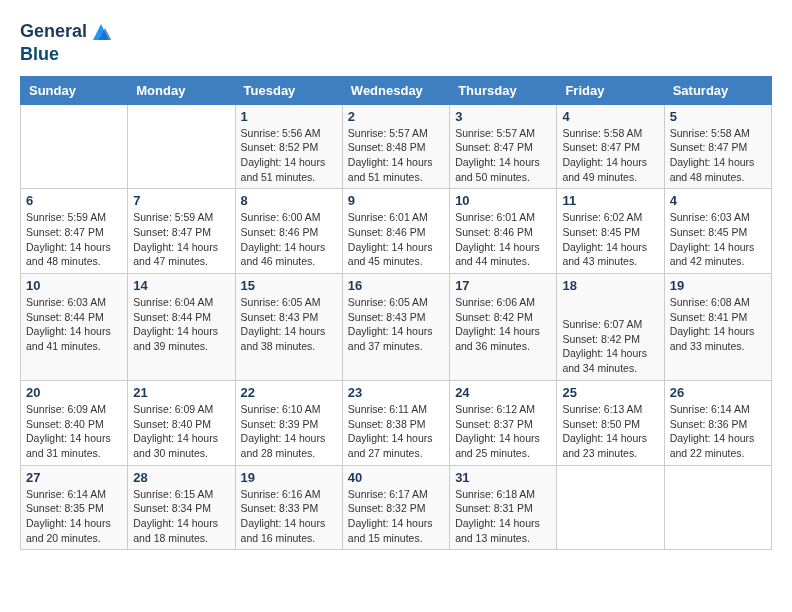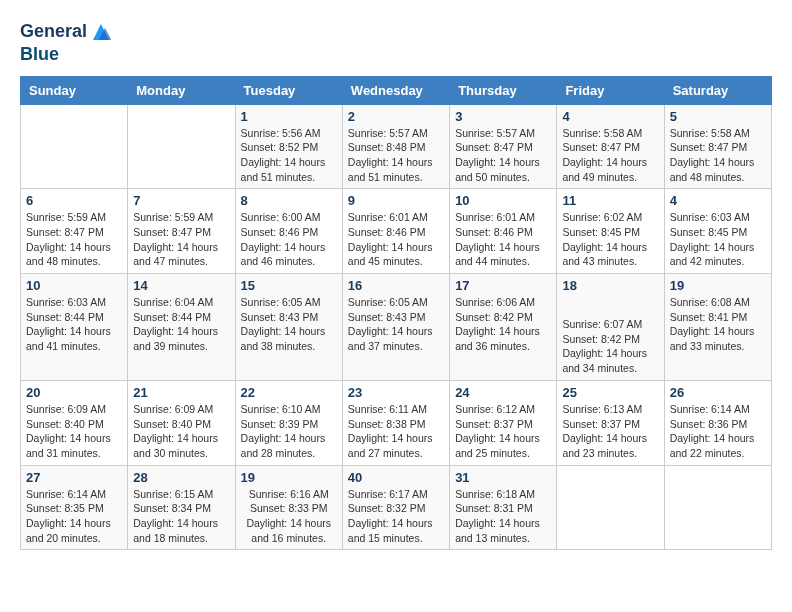--- a/index.html
+++ b/index.html
@@ -269,21 +269,21 @@
         </td>
         <td>
           <span class="day-number">24</span>
           <div class="day-info" style="white-space: pre-line;">Sunrise: 6:12 AM
 Sunset: 8:37 PM
 Daylight: 14 hours and 25 minutes.</div>
         </td>
         <td>
           <span class="day-number">25</span>
           <div class="day-info" style="white-space: pre-line;">Sunrise: 6:13 AM
-Sunset: 8:37 PM
+Sunset: 8:50 PM
 Daylight: 14 hours and 23 minutes.</div>
         </td>
         <td>
           <span class="day-number">26</span>
           <div class="day-info" style="white-space: pre-line;">Sunrise: 6:14 AM
 Sunset: 8:36 PM
 Daylight: 14 hours and 22 minutes.</div>
         </td>
       </tr>
       <tr>
@@ -294,21 +294,21 @@
 Daylight: 14 hours and 20 minutes.</div>
         </td>
         <td>
           <span class="day-number">28</span>
           <div class="day-info" style="white-space: pre-line;">Sunrise: 6:15 AM
 Sunset: 8:34 PM
 Daylight: 14 hours and 18 minutes.</div>
         </td>
         <td>
           <span class="day-number">19</span>
-          <div class="day-info" style="white-space: pre-line; text-align: center;">Sunrise: 6:16 AM
+          <div class="day-info" style="white-space: pre-line;">Sunrise: 6:16 AM
 Sunset: 8:33 PM
 Daylight: 14 hours and 16 minutes.</div>
         </td>
         <td>
           <span class="day-number">40</span>
           <div class="day-info" style="white-space: pre-line;">Sunrise: 6:17 AM
 Sunset: 8:32 PM
 Daylight: 14 hours and 15 minutes.</div>
         </td>
         <td>

